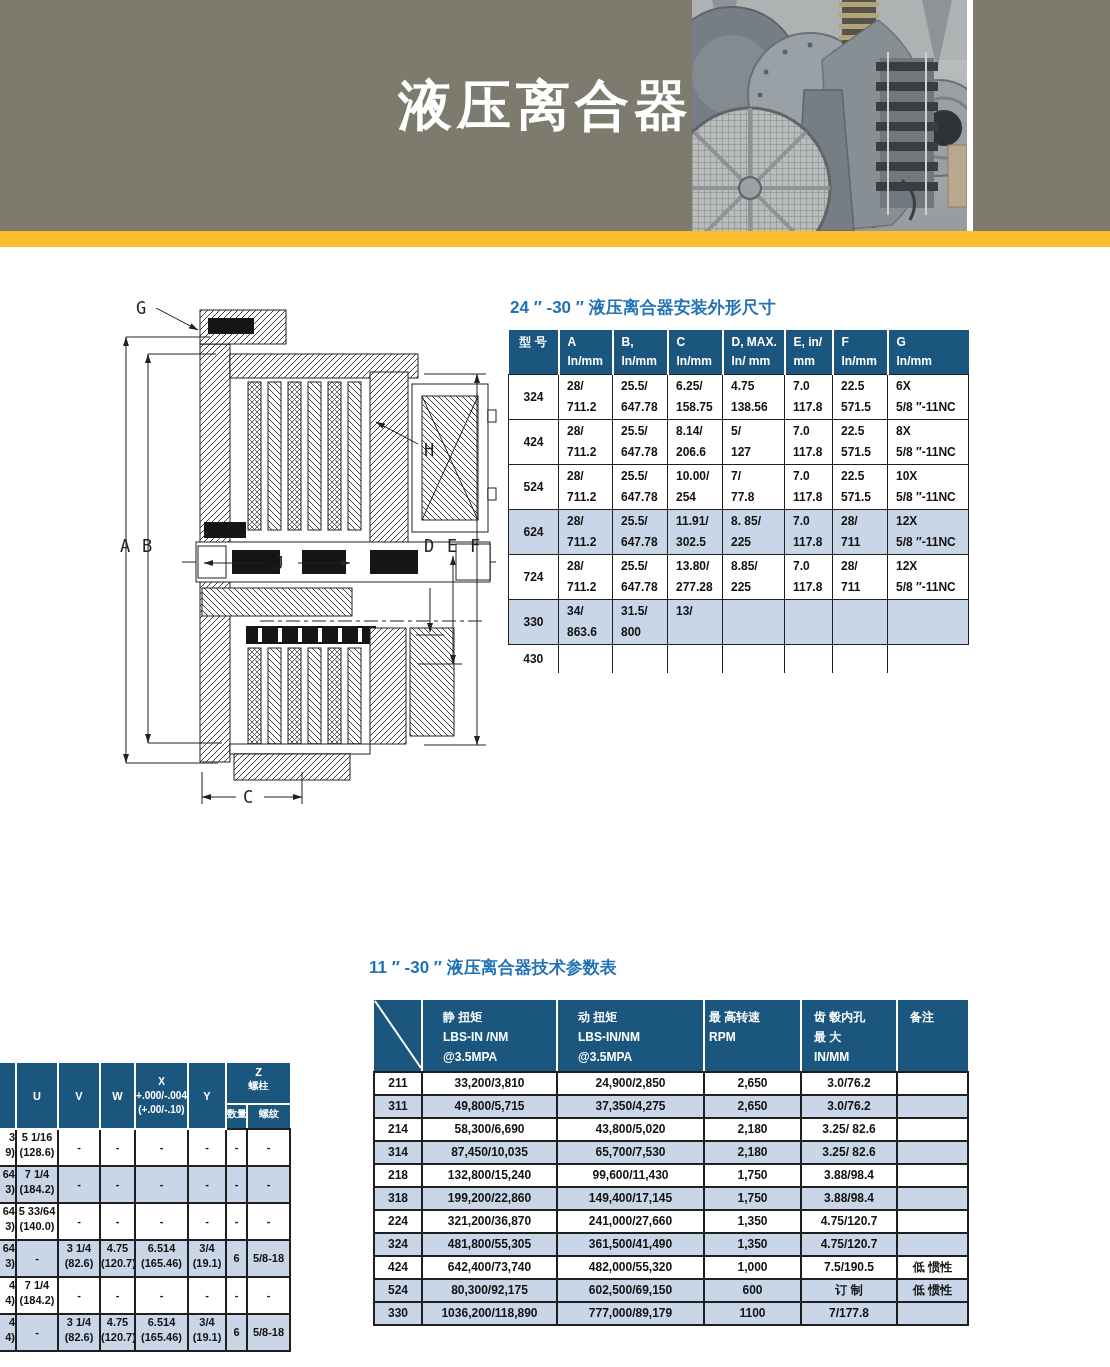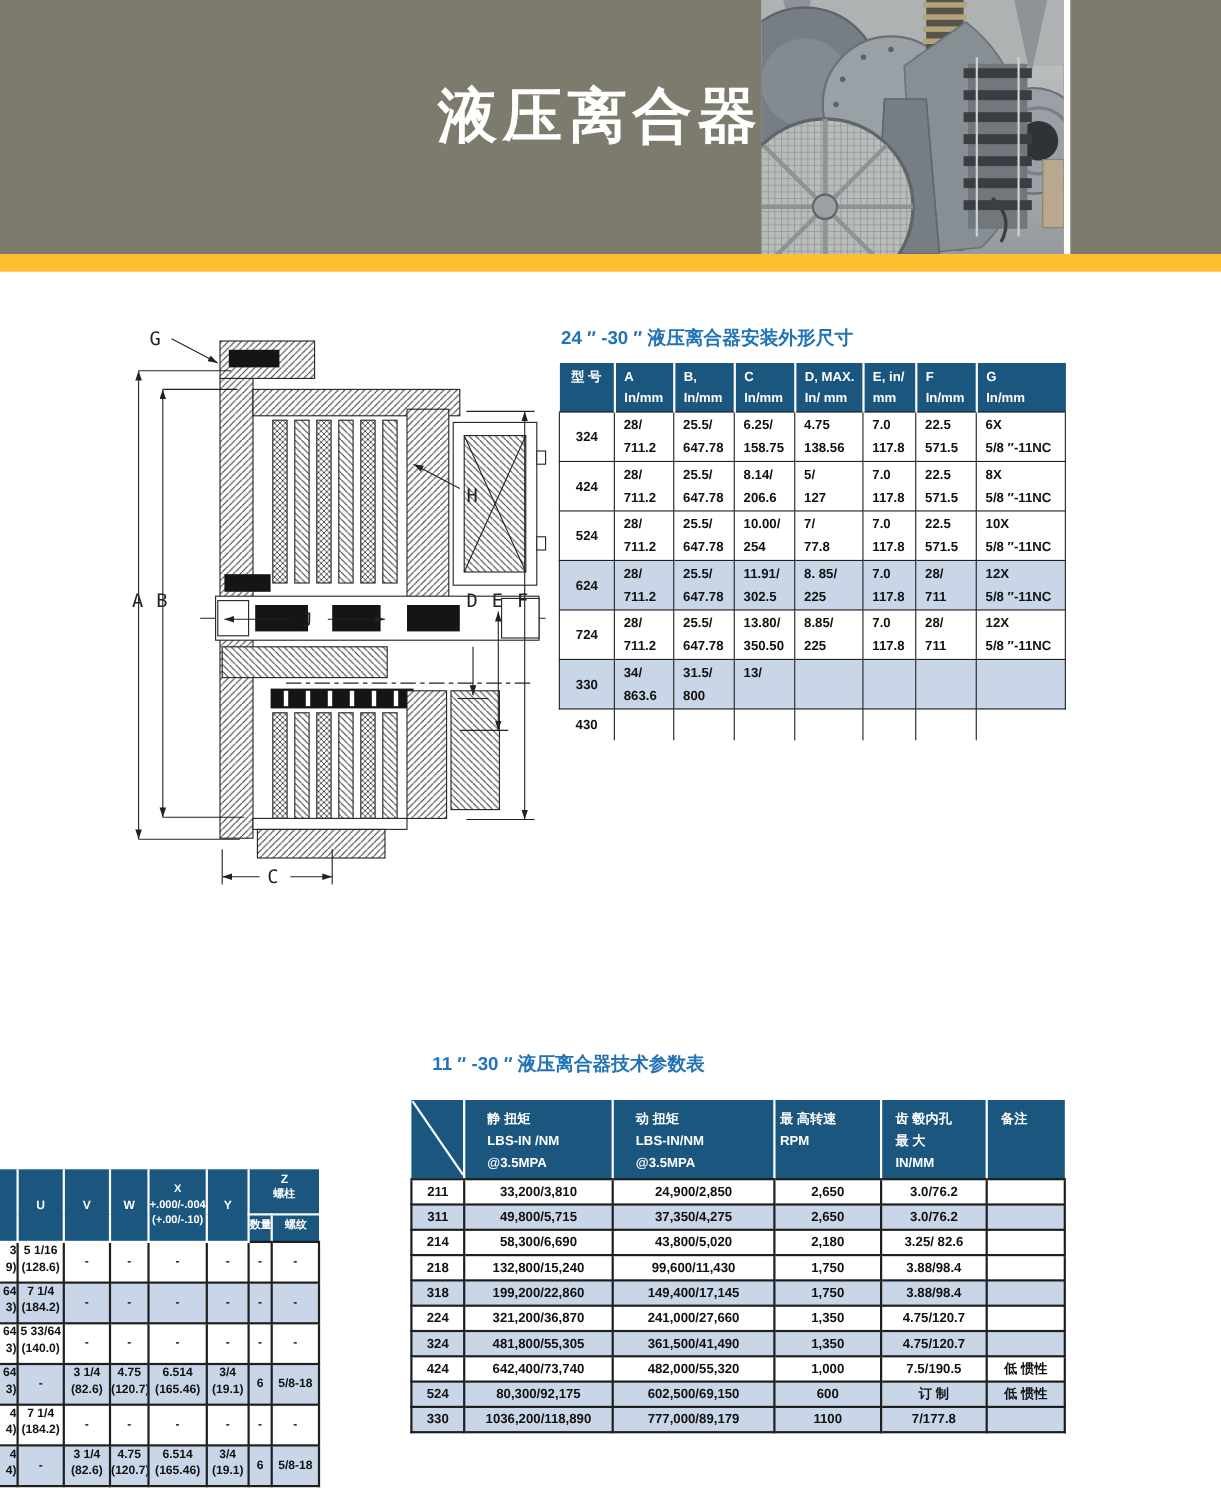--- a/index.html
+++ b/index.html
@@ -10,21 +10,21 @@
   #header{position:absolute;left:0;top:0;width:1110px;height:231px;background:#7c7b6d;}
   #page-title{position:absolute;left:398px;top:70px;font-size:54px;font-weight:700;
               color:#ffffff;letter-spacing:5px;white-space:nowrap;}
   #photo-wrap{position:absolute;left:692px;top:0;width:275px;height:231px;
               border-right:6px solid #fff;overflow:hidden;}
   #stripe{position:absolute;left:0;top:231px;width:1110px;height:16px;background:#fcbd2f;}
 
   
   .sec-title{position:absolute;font-size:17px;font-weight:700;color:#2273b5;white-space:nowrap;}
   #t1-title{left:510px;top:296px;}
-  #t2-title{left:393px;top:956px;}
+  #t2-title{left:369px;top:956px;}
 
   
   table{border-collapse:collapse;table-layout:fixed;}
   th{background:#1a567e;color:#fff;font-weight:600;text-align:left;vertical-align:top;}
   td{vertical-align:top;background:#fff;}
   tr.shaded td{background:#c9d6e8;}
   .ln{height:21px;line-height:21px;white-space:nowrap;overflow:hidden;}
 
   
   #dim-table{position:absolute;left:508px;top:330px;width:460px;font-size:12px;font-weight:600;}
@@ -460,21 +460,21 @@
           <td>
             <div class="ln">28/</div>
             <div class="ln">711.2</div>
           </td>
           <td>
             <div class="ln">25.5/</div>
             <div class="ln">647.78</div>
           </td>
           <td>
             <div class="ln">13.80/</div>
-            <div class="ln">350.50</div>
+            <div class="ln">277.28</div>
           </td>
           <td>
             <div class="ln">8.85/</div>
             <div class="ln">225</div>
           </td>
           <td>
             <div class="ln">7.0</div>
             <div class="ln">117.8</div>
           </td>
           <td>
@@ -589,20 +589,28 @@
           <td></td>
         </tr>
         <tr class="">
           <td>214</td>
           <td>58,300/6,690</td>
           <td>43,800/5,020</td>
           <td>2,180</td>
           <td>3.25/ 82.6</td>
           <td></td>
         </tr>
+        <tr class="shaded">
+          <td>314</td>
+          <td>87,450/10,035</td>
+          <td>65,700/7,530</td>
+          <td>2,180</td>
+          <td>3.25/ 82.6</td>
+          <td></td>
+        </tr>
         <tr class="">
           <td>218</td>
           <td>132,800/15,240</td>
           <td>99,600/11,430</td>
           <td>1,750</td>
           <td>3.88/98.4</td>
           <td></td>
         </tr>
         <tr class="shaded">
           <td>318</td>

